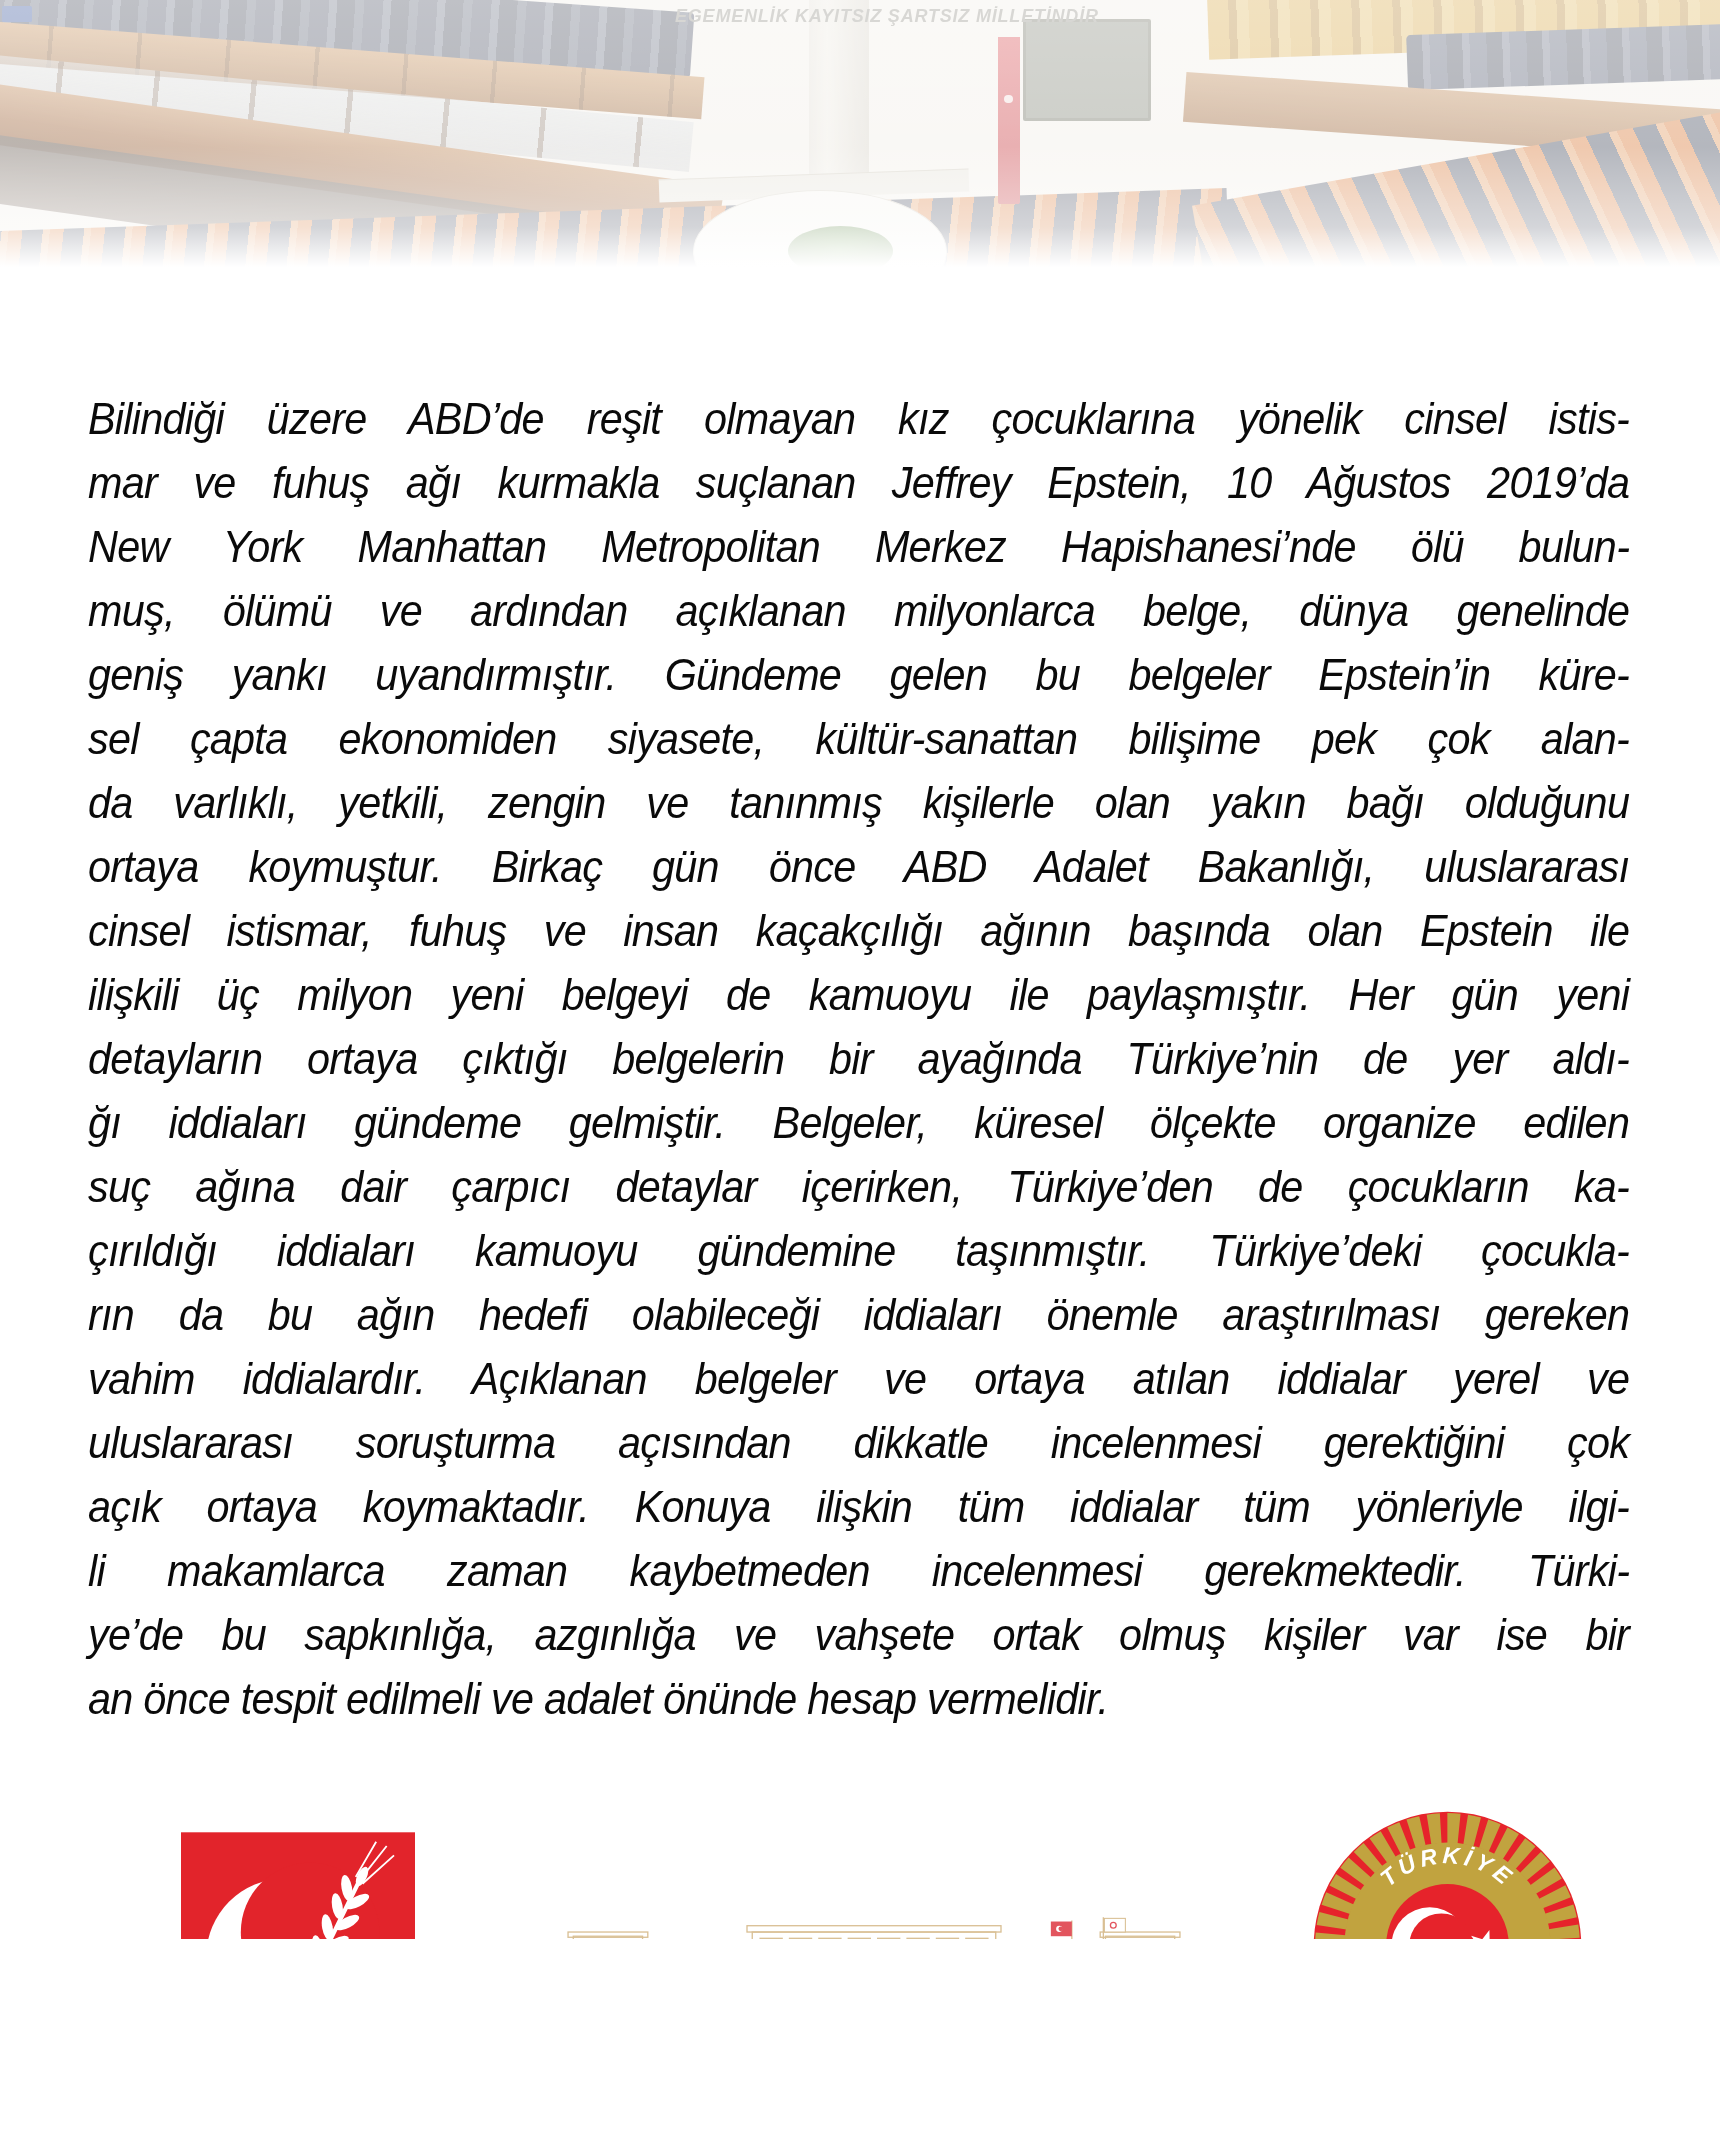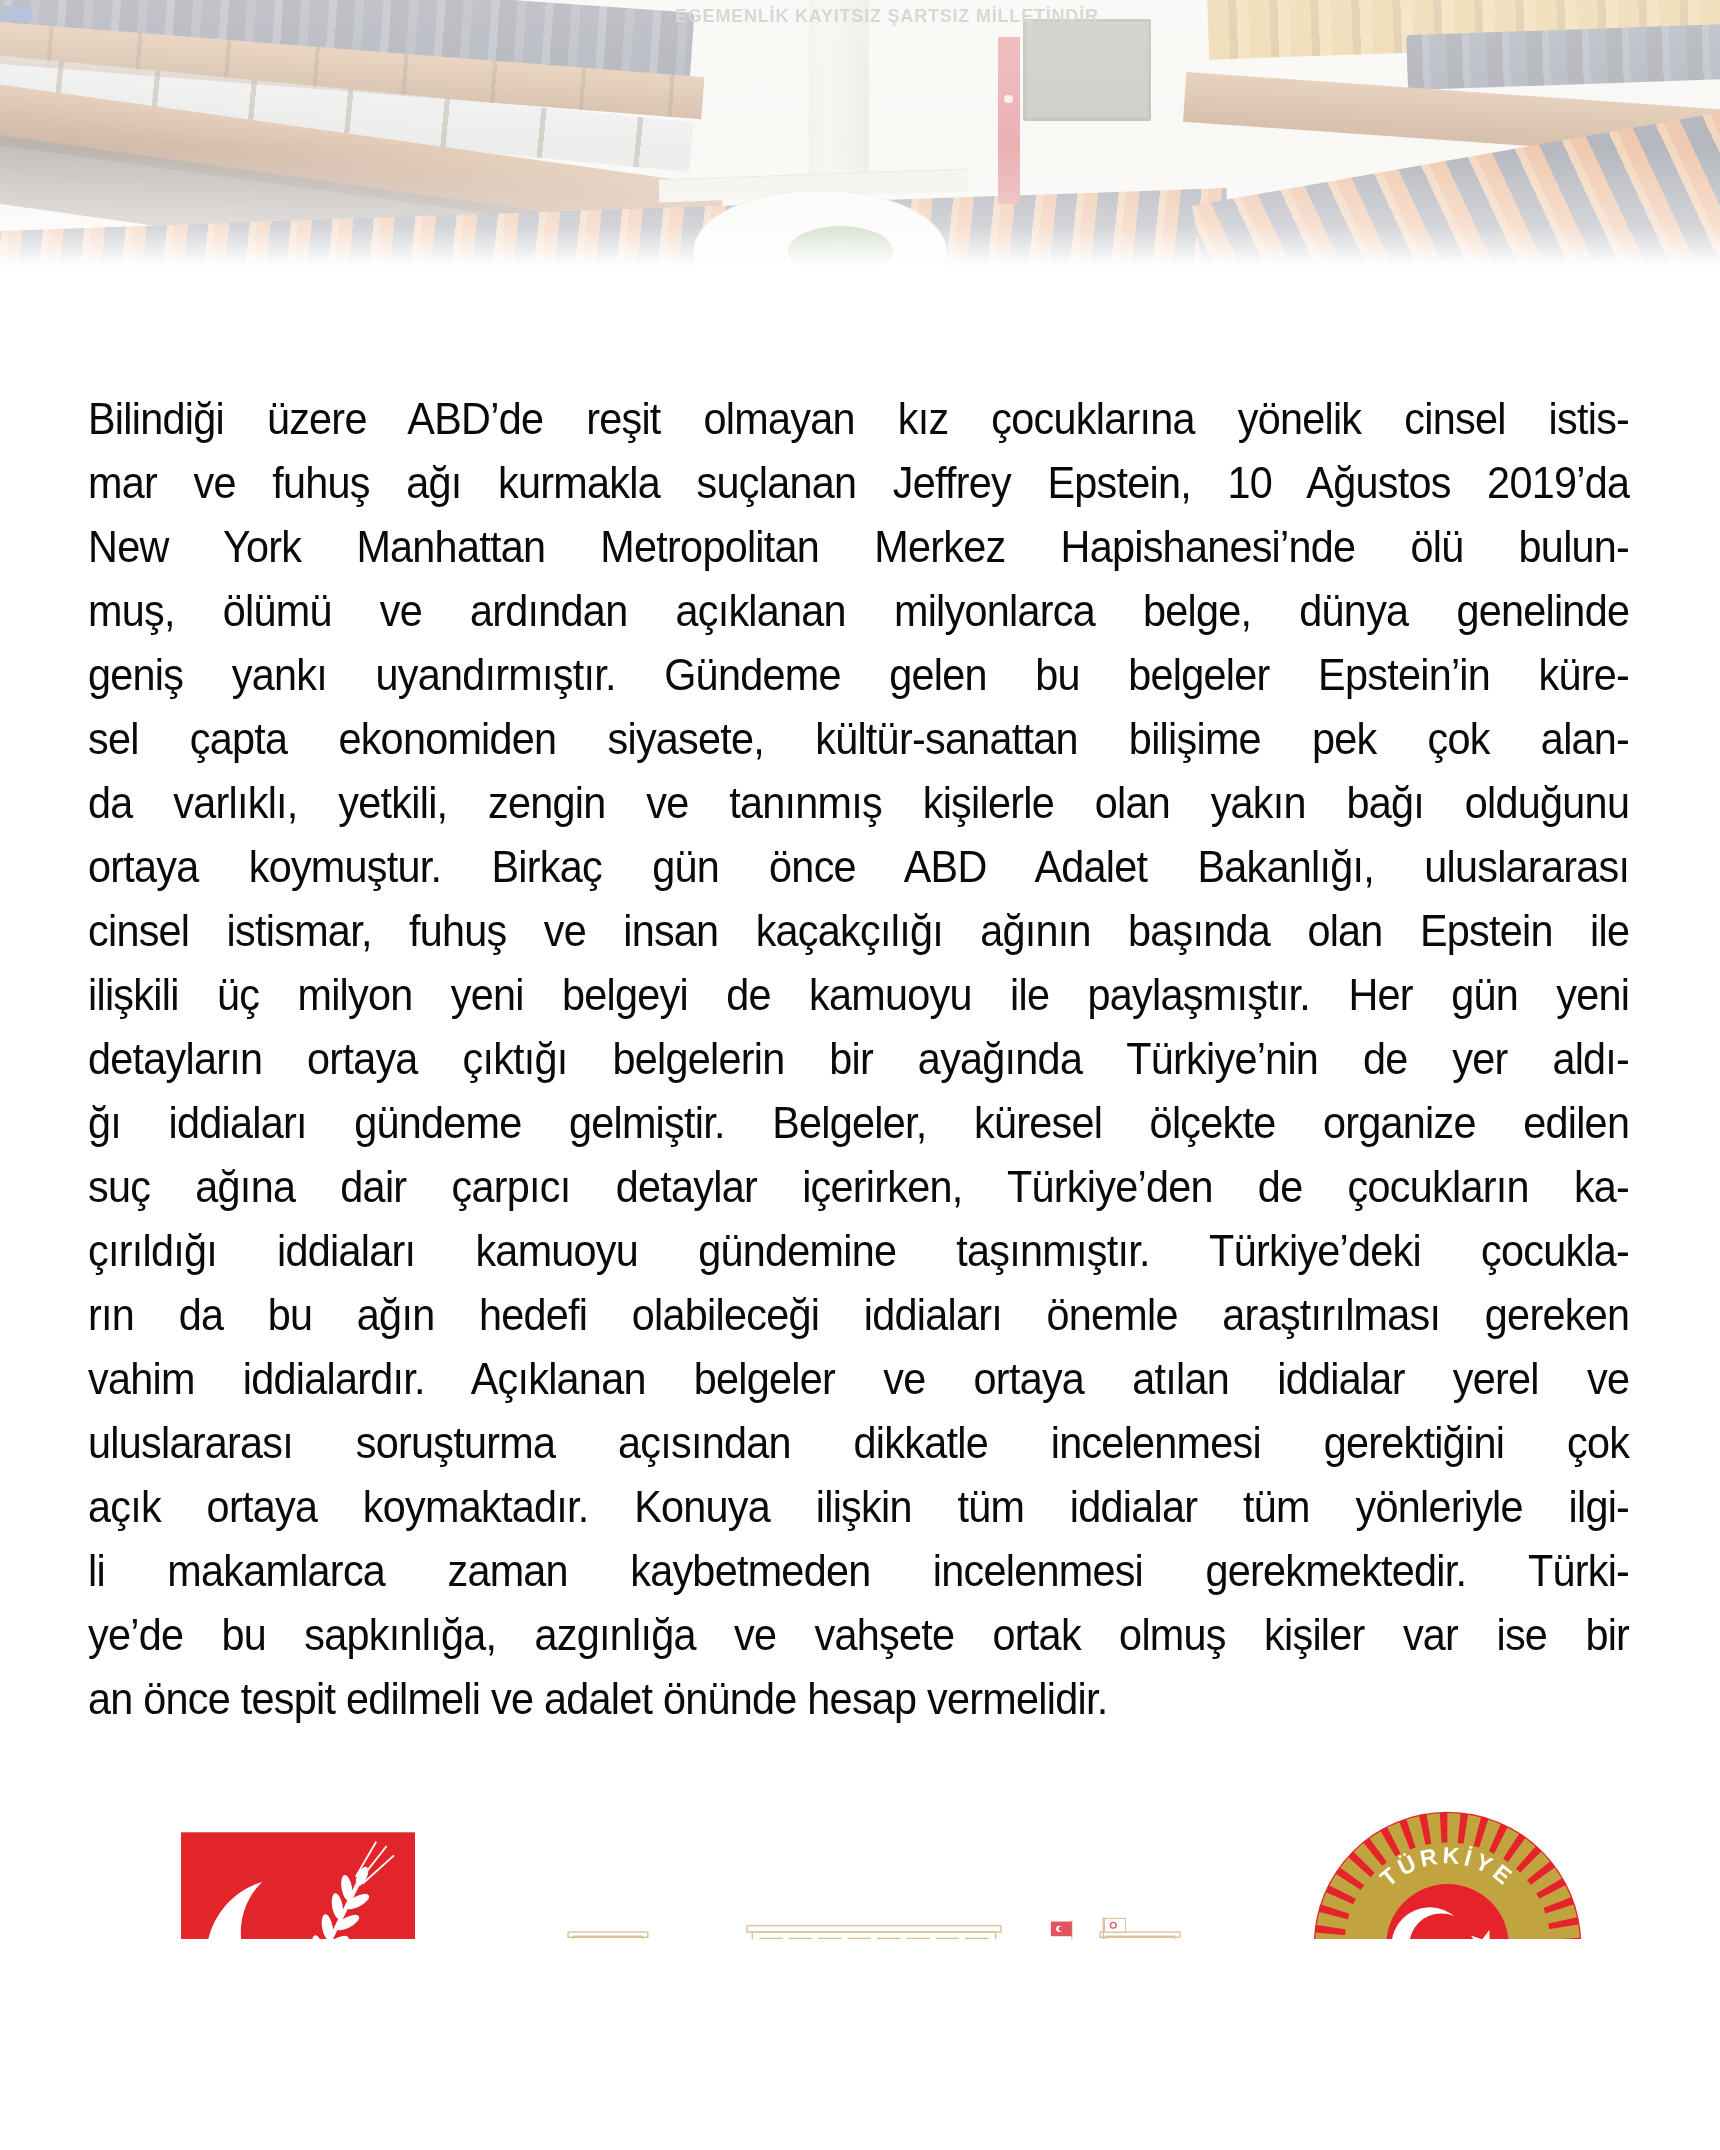--- a/index.html
+++ b/index.html
@@ -1,17 +1,17 @@
 <!DOCTYPE html>
 <html style="font-size:8.4px"><head>
 <meta charset="utf-8">
 <style>
   html,body{margin:0;padding:0;background:#ffffff;}
   .page{position:relative;width:1721px;height:1939px;background:#ffffff;overflow:hidden;
-        font-family:"Liberation Sans","DejaVu Sans",sans-serif;}
+        font-family:"Liberation Sans","DejaVu Sans",sans-serif;font-style:italic;}
 
   
   .hero{position:absolute;left:0;top:0;width:1721px;height:267px;overflow:hidden;background:#f7f5f1;}
   .scene{position:absolute;inset:0;opacity:.55;}
   .scene>div{position:absolute;}
   .ppl-strip-a{left:-42px;top:-13px;width:735px;height:66px;transform:rotate(4deg);
     background:repeating-linear-gradient(90deg,#3e4659 0 18px,#5c647a 18px 27px,#474f66 27px 46px,#6b7389 46px 54px);border-radius:4.2px;}
   .rail-a{left:-42px;top:48px;width:746px;height:42px;transform:rotate(4.5deg);
     background:linear-gradient(180deg,#c99058,#a06a3c);}
   .rail-a::after{content:"";position:absolute;inset:0;

